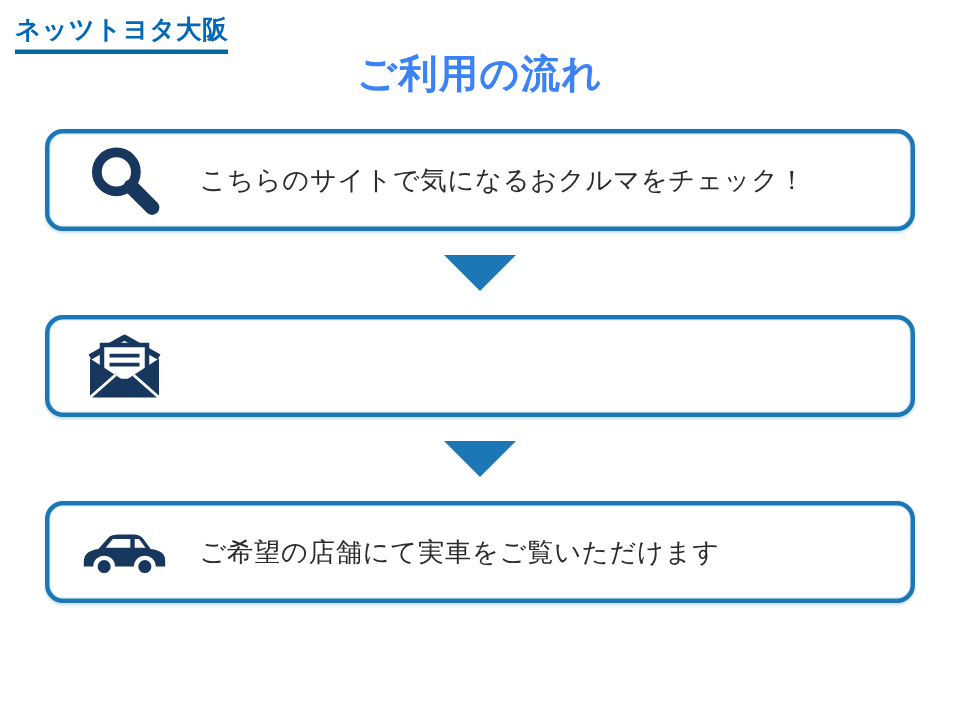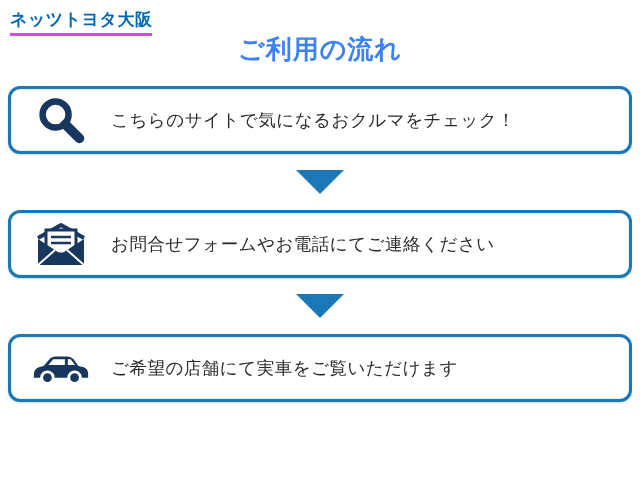--- a/index.html
+++ b/index.html
@@ -14,21 +14,21 @@
     height: 480px;
     background: #ffffff;
     overflow: hidden;
   }
   .logo {
     position: absolute;
     top: 8px;
     left: 10px;
     display: inline-block;
     padding-bottom: 2px;
-    border-bottom: 3px solid #d946ef;
+    border-bottom: 3px solid #0369a1;
   }
   .logo-text {
     font-size: 17px;
     font-weight: bold;
     color: #0068b7;
     letter-spacing: 0.5px;
   }
   .page-title {
     position: absolute;
     top: 32px;
@@ -44,21 +44,21 @@
     position: absolute;
     top: 86px;
     left: 30px;
     width: 580px;
     display: flex;
     flex-direction: column;
     align-items: center;
   }
   .step-box {
     box-sizing: border-box;
-    width: 624px;
+    width: 580px;
     height: 68px;
     background: #ffffff;
     border: 3px solid #1b77b5;
     border-radius: 12px;
     box-shadow: 0 1px 2px rgba(27,119,181,0.25), inset 0 0 0 1px #e8f2f9;
     display: flex;
     align-items: center;
     padding: 4px 18px;
   }
   .step-icon {
@@ -114,21 +114,20 @@
       <span class="step-icon">
         <svg width="56" height="48" viewBox="0 0 56 46" fill="none">
           <path d="M5 17 L28 4 L51 17" stroke="currentColor" stroke-width="4" stroke-linejoin="round" fill="none"></path>
           <rect x="13" y="9" width="30" height="24" fill="#ffffff" stroke="currentColor" stroke-width="3"></rect>
           <line x1="18" y1="16" x2="38" y2="16" stroke="currentColor" stroke-width="2.5"></line>
           <line x1="18" y1="22" x2="38" y2="22" stroke="currentColor" stroke-width="2.5"></line>
           <path d="M5 18 L28 33 L51 18 L51 44 L5 44 Z" fill="currentColor"></path>
           <path d="M5 44 L22 29 M51 44 L34 29" stroke="#ffffff" stroke-width="2"></path>
         </svg>
       </span>
-      <span class="step-text">お問合せフォームやお電話にてご連絡ください</span>
     </div>
 
     <div class="flow-arrow"></div>
 
     <div class="step-box">
       <span class="step-icon">
         <svg width="62" height="34" viewBox="0 0 64 34" fill="none">
           <path d="M4 24 C4 18 8 16 14 15 L21 7 C22.5 5.5 25 5 28 5 L38 5 C41 5 43.5 6 45 8 L50 15 C57 16 60 18 60 23 L60 27 L53.5 27 A7.5 7.5 0 0 0 38.5 27 L25.5 27 A7.5 7.5 0 0 0 10.5 27 L4 27 Z" fill="currentColor"></path>
           <path d="M24 8 L36 8 L36 14 L19 14 Z" fill="#ffffff"></path>
           <path d="M39 8 L42 8 L46.5 14 L39 14 Z" fill="#ffffff"></path>

